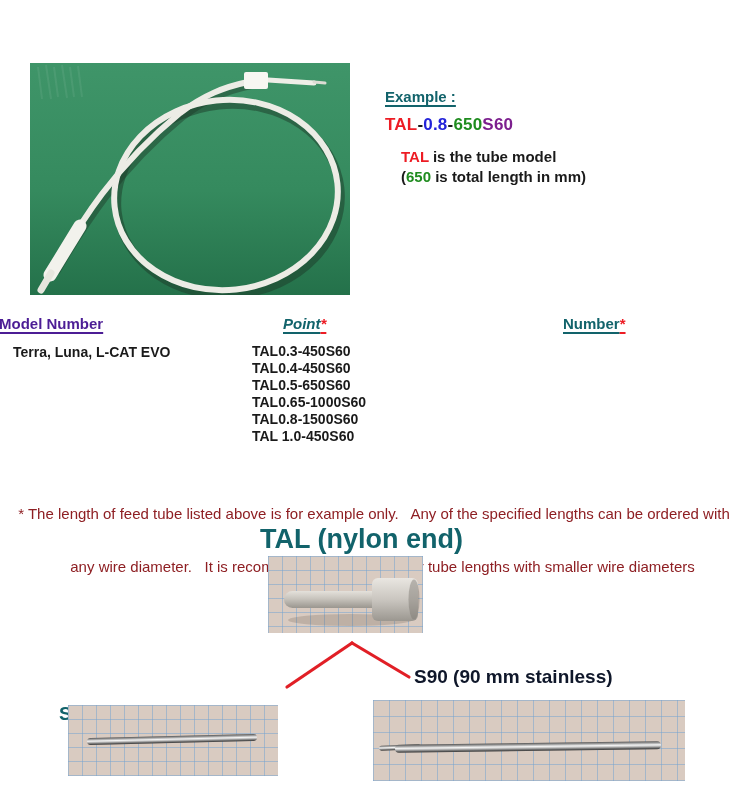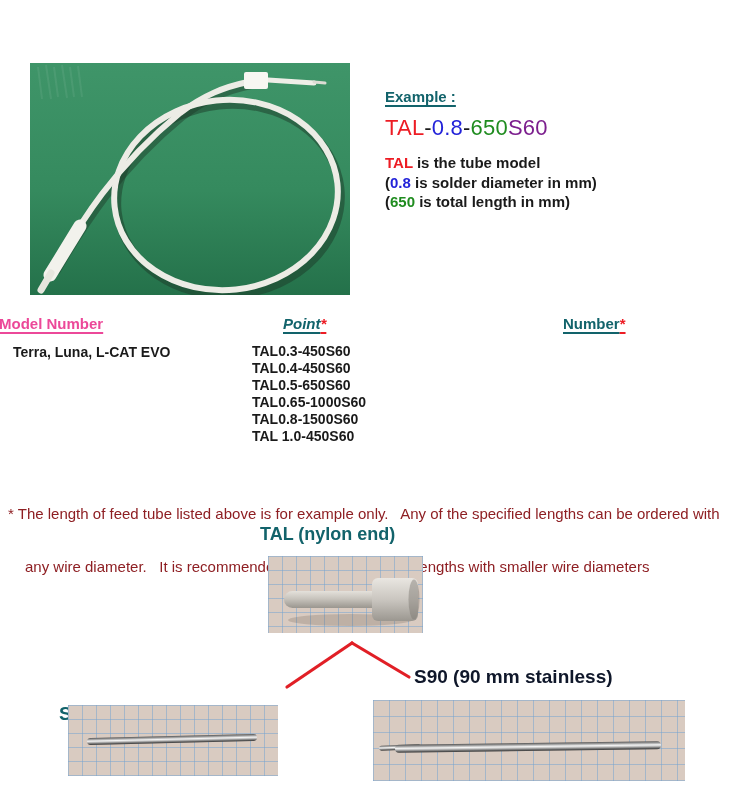--- a/index.html
+++ b/index.html
@@ -29,34 +29,34 @@
     position:absolute; border-radius:4px;
     background:linear-gradient(#565656 0%, #9a9a9a 20%, #f4f4f4 45%, #cacaca 60%, #595959 88%, #3c3c3c 100%);
   }
   .rod60 { left:19px; top:31px; width:170px; height:7px; transform:rotate(-1.4deg); }
   .rod90 { left:22px; top:43px; width:266px; height:8px; transform:rotate(-0.8deg); }
   .rodtip { left:6px; top:45px; width:42px; height:5px; transform:rotate(-2deg); border-radius:3px; }
 
   
   .example { left:385px; top:88px; width:356px; }
   .ex-heading { font-size:15px; font-weight:bold; }
-  .model-line { margin-top:10px; font-size:22px; font-weight:normal; letter-spacing:0.2px; }
-  .desc { margin-top:12px; font-size:15px; font-weight:bold; line-height:19.5px; }
+  .model-line { margin-top:10px; font-size:17px; font-weight:bold; letter-spacing:0.2px; }
+  .desc { margin-top:12px; font-size:15px; font-weight:bold; line-height:19.5px;margin-left:16px; }
 
   
   .hdr { position:absolute; font-size:15px; font-weight:bold; }
   .cell { position:absolute; font-size:14px; font-weight:bold; }
   .rows div { line-height:17px; }
 
   
-  .footnote { left:8px; top:470px; width:732px; font-size:15px; line-height:17.5px; white-space:pre-wrap; }
+  .footnote { left:8px; top:470px; width:732px; font-size:15px; line-height:17.5px; white-space:pre-wrap;text-align:center; }
   .fn2 { padding-left:17px; }
 
   
-  .tal-heading { left:260px; top:524px; font-size:18px; font-weight:bold; }
+  .tal-heading { left:260px; top:524px; font-size:27px; font-weight:bold; }
   .s-label { font-size:19px; font-weight:bold; }
   .s60-label { left:59px; top:671px;margin-top:32px; }
   .s90-label { left:414px; top:666px; }
   .vlines { position:absolute; left:280px; top:636px; }
 </style>
 </head>
 <body>
 
 <div class="page">
 
@@ -91,26 +91,25 @@
 
   <div class="abs example">
     <div class="ex-heading" style="color: rgb(18, 99, 107);"><u>Example :</u></div>
 
     <div class="model-line">
       <span style="color: rgb(237, 28, 36);">TAL</span><span style="color: rgb(26, 26, 26);">-</span><span style="color: rgb(35, 35, 217);">0.8</span><span style="color: rgb(26, 26, 26);">-</span><span style="color: rgb(31, 140, 31);">650</span><span style="color: rgb(124, 31, 142);">S60</span>
     </div>
 
     <div class="desc">
       <div><span style="color: rgb(237, 28, 36);">TAL</span><span style="color: rgb(26, 26, 26);"> is the tube model</span></div>
-      <div><span style="color: rgb(26, 26, 26);">(</span><span style="color: rgb(35, 35, 217);">0.8</span><span style="color: rgb(26, 26, 26);"> is solder diameter in mm)</span></div>
       <div><span style="color: rgb(26, 26, 26);">(</span><span style="color: rgb(31, 140, 31);">650</span><span style="color: rgb(26, 26, 26);"> is total length in mm)</span></div>
     </div>
   </div>
 
-  <div class="hdr" style="left: -1px; top: 315px; color: #ec4899;"><u>Model Number</u></div>
+  <div class="hdr" style="left: -1px; top: 315px; color: #4c1d95;"><u>Model Number</u></div>
 
   <div class="hdr" style="left:283px; top:315px;font-style:italic;">
     <u style="color: rgb(18, 99, 107);">Point</u><u class="ast" style="color: rgb(237, 28, 36);">*</u>
   </div>
 
   <div class="hdr" style="left:563px; top:315px;">
     <u style="color: rgb(18, 99, 107);">Number</u><u class="ast" style="color: rgb(237, 28, 36);">*</u>
   </div>
 
   <div class="cell" style="left:13px; top:344px;">Terra, Luna, L-CAT EVO</div>

